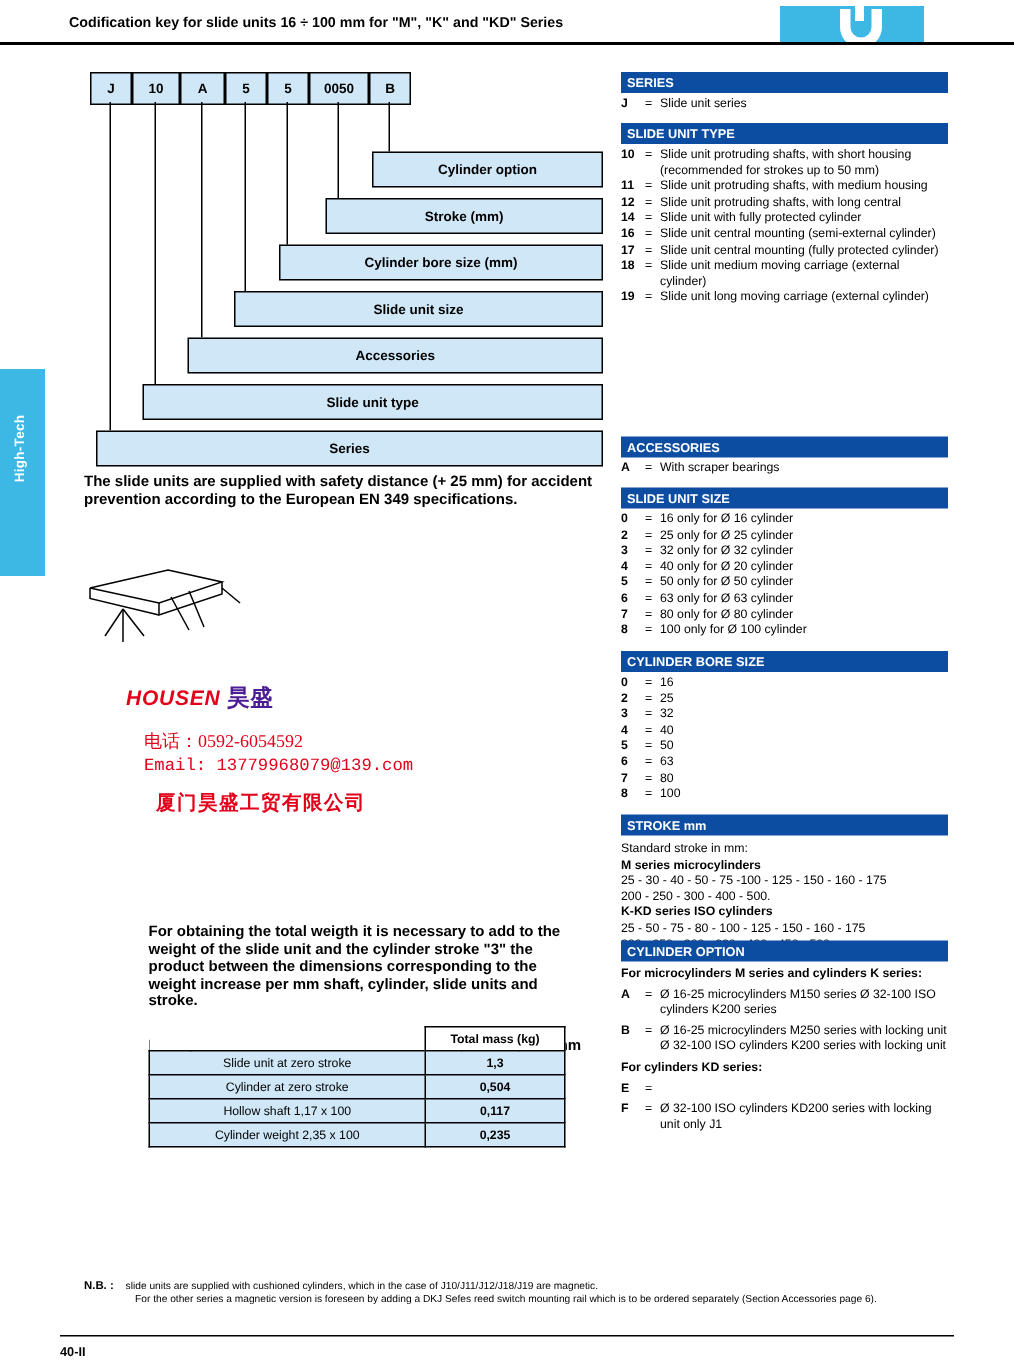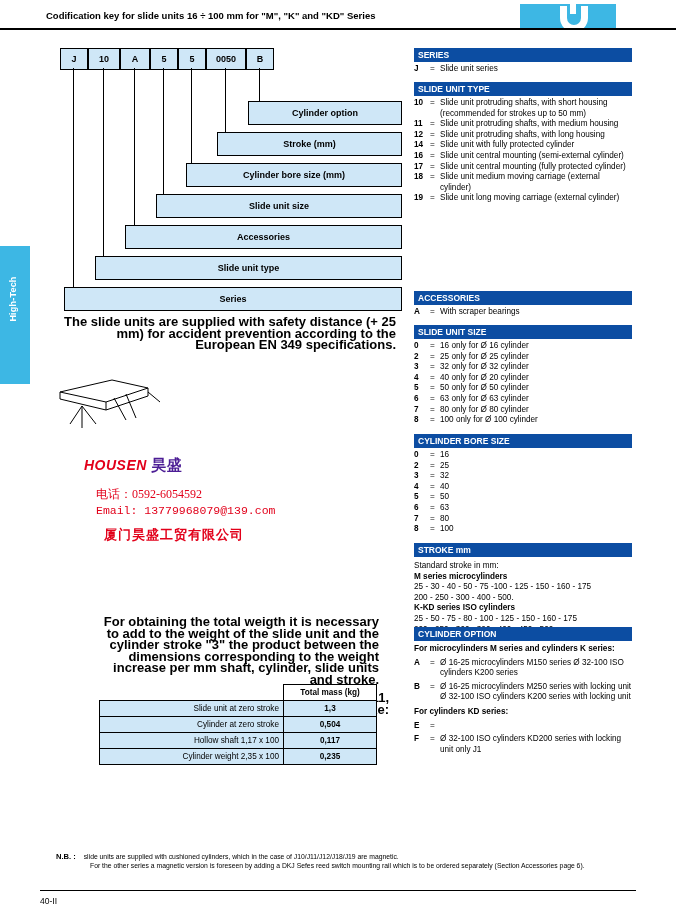--- a/index.html
+++ b/index.html
@@ -43,59 +43,59 @@
   
   .lbl{
     position:absolute;height:22px;
     border:1px solid #000;background:#cfe7f7;
     font-size:9px;font-weight:bold;
     line-height:22px;text-align:center;
   }
   .vline{position:absolute;width:1px;background:#000;}
 
   
-  .ltext{position:absolute;font-size:13px;line-height:11.5px;text-align:right;}
+  .ltext{position:absolute;font-size:10px;line-height:11.5px;}
   .bold{font-weight:bold;}
 
   
   .sketch{position:absolute;left:52px;top:372px;width:130px;height:58px;}
 
   
   .housen{position:absolute;left:84px;top:456px;font-size:14px;font-weight:bold;color:#e2001a;font-style:italic;letter-spacing:.5px;}
   .housen .cn{color:#4c1d95;font-style:normal;font-size:15px;}
   .ph{position:absolute;left:96px;top:486px;font-size:12px;color:#e2001a;font-family:"Liberation Serif",serif;}
   .em{position:absolute;left:96px;top:504px;font-size:11.5px;color:#e2001a;font-family:"Liberation Mono",monospace;}
   .cnco{position:absolute;left:104px;top:526px;font-size:13px;color:#e2001a;letter-spacing:1px;font-weight:bold;}
 
   
   table.mass{position:absolute;left:99px;top:684px;width:278px;border-collapse:collapse;font-size:8.2px;}
   table.mass td,table.mass th{border:1px solid #000;padding:3px 4px;}
   table.mass th{background:#ffffff;font-weight:bold;text-align:center;}
-  table.mass td.name{background:#cfe7f7;text-align:right;}
+  table.mass td.name{background:#cfe7f7;text-align:center;}
   table.mass td.val{background:#cfe7f7;text-align:center;font-weight:bold;width:84px;}
   table.mass tr.tot td{background:#cfe7f7;font-weight:bold;}
   table.mass td.blank{border:none;background:#fff;}
 
   
   .rc{position:absolute;left:414px;width:218px;}
   .secthead{
     background:#0c4da2;color:#ffffff;font-weight:bold;font-size:8.5px;
     padding:2px 4px;margin:0;
   }
   .rtext{font-size:8.2px;line-height:10.6px;}
   .rrow{display:flex;font-size:8.2px;line-height:10.6px;}
   .rkey{width:16px;font-weight:bold;flex:none;}
   .req{width:10px;flex:none;}
   .rval{flex:1;}
 
   
   .nb{position:absolute;left:56px;top:852px;width:580px;font-size:6.8px;line-height:9px;}
   .nb b{font-size:7.6px;}
   .footrule{position:absolute;left:40px;top:890px;width:596px;height:1px;background:#000;}
-  .pageno{position:absolute;left:40px;top:896px;font-size:8.5px;font-weight:normal;}
+  .pageno{position:absolute;left:40px;top:896px;font-size:8.5px;font-weight:bold;}
 </style>
 </head>
 <body>
 
 <div class="page">
 
   <div class="hdr-title">Codification key for slide units 16 ÷ 100 mm for "M", "K" and "KD" Series</div>
   <div class="hdr-rule"></div>
   <div class="hdr-logo">
     <svg width="96" height="24" viewBox="0 0 96 24">
@@ -203,21 +203,21 @@
         <span class="rval">Slide unit protruding shafts, with short housing (recommended for strokes up to 50 mm)</span>
       </div>
       <div class="rrow">
         <span class="rkey">11</span>
         <span class="req">=</span>
         <span class="rval">Slide unit protruding shafts, with medium housing</span>
       </div>
       <div class="rrow">
         <span class="rkey">12</span>
         <span class="req">=</span>
-        <span class="rval">Slide unit protruding shafts, with long housing</span>
+        <span class="rval">Slide unit protruding shafts, with long central</span>
       </div>
       <div class="rrow">
         <span class="rkey">14</span>
         <span class="req">=</span>
         <span class="rval">Slide unit with fully protected cylinder</span>
       </div>
       <div class="rrow">
         <span class="rkey">16</span>
         <span class="req">=</span>
         <span class="rval">Slide unit central mounting (semi-external cylinder)</span>

